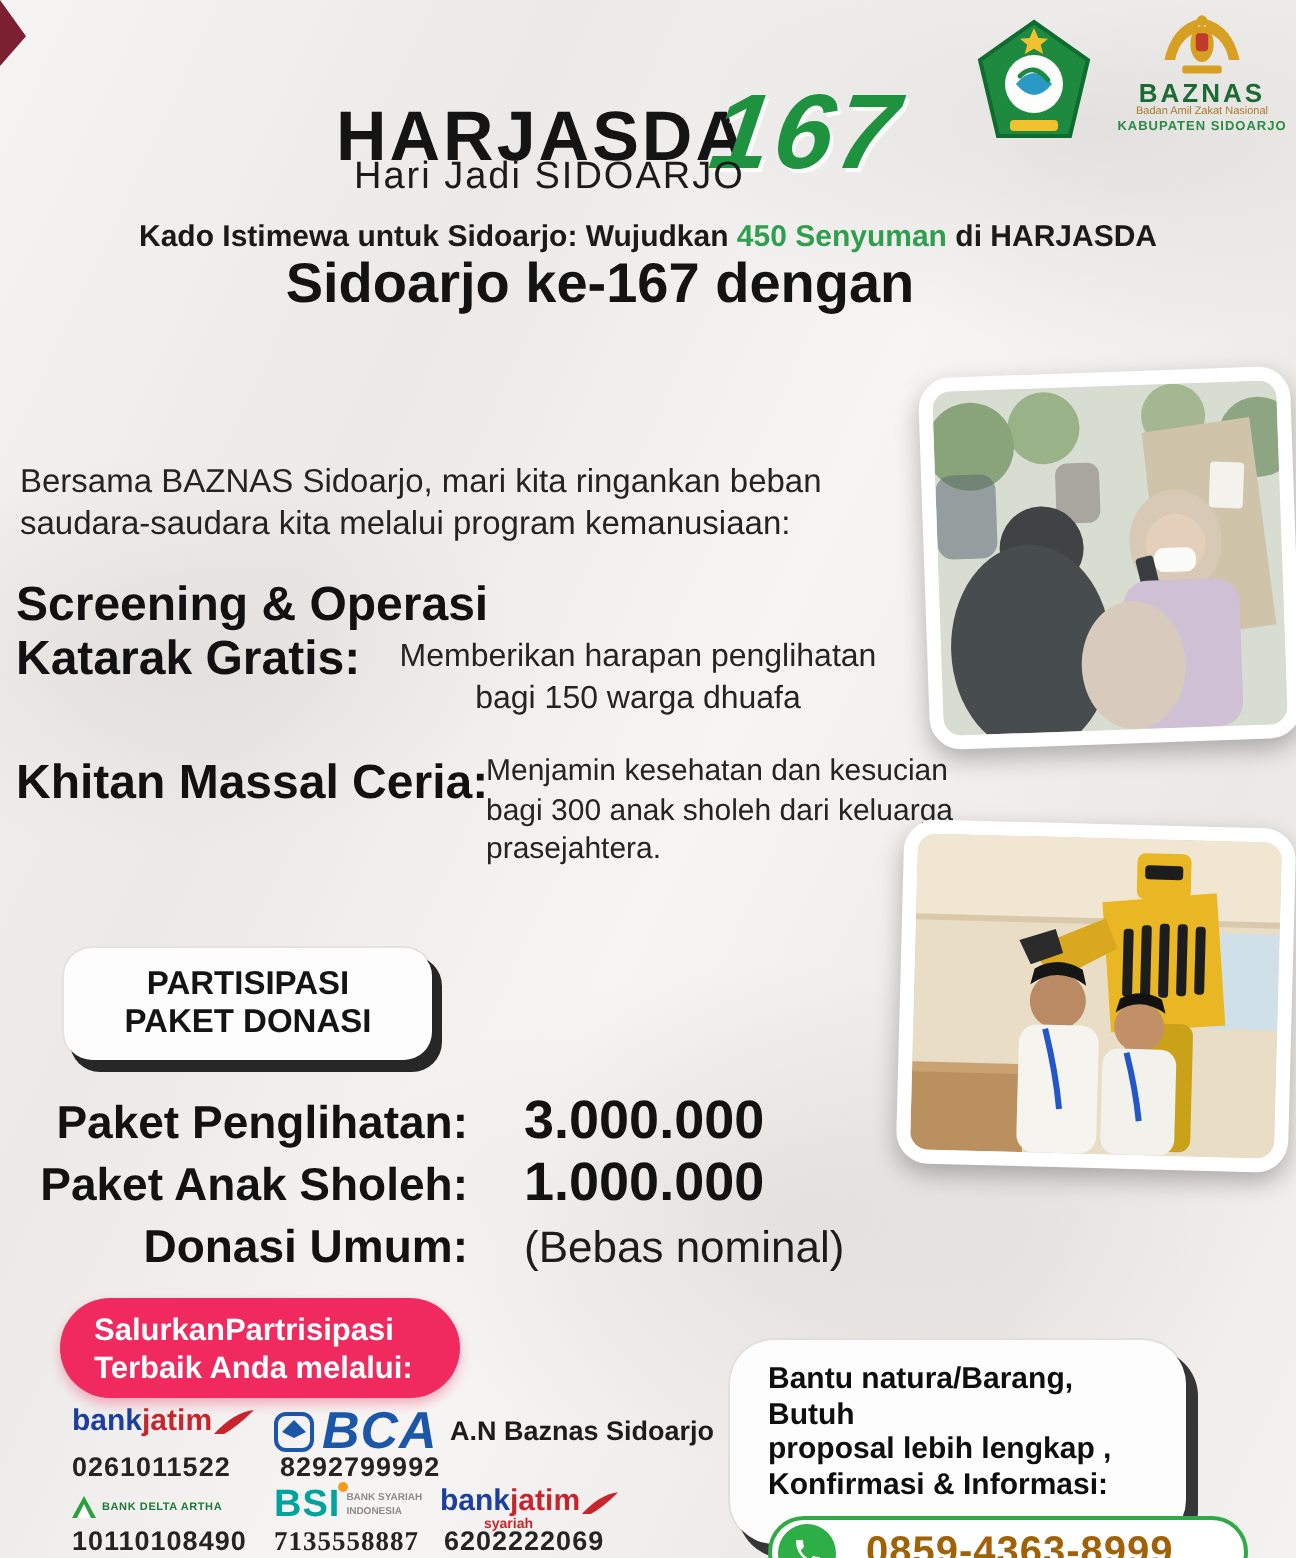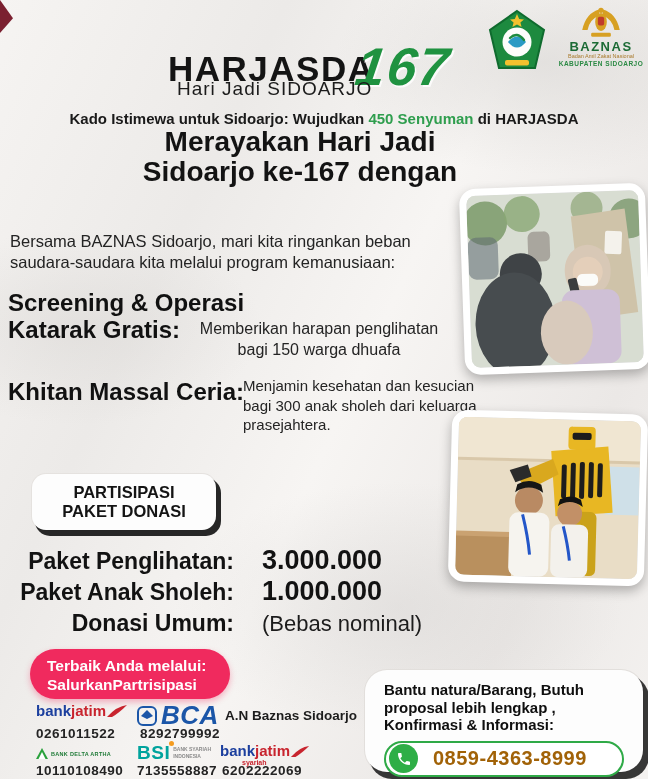--- a/index.html
+++ b/index.html
@@ -68,21 +68,21 @@
   .bca{display:flex; align-items:center; gap:4px;}
   .bca-txt{color:#1b56a8; font-size:26px; font-weight:800; font-style:italic; letter-spacing:.5px;}
   .delta{display:flex; align-items:center; gap:3px;}
   .delta-txt{font-size:5.5px; font-weight:800; color:#1d7a36; letter-spacing:.3px;}
   .bsi{display:flex; align-items:flex-start; gap:3px;}
   .bsi-txt{color:#00a39d; font-size:19px; font-weight:800; letter-spacing:.5px; position:relative;}
   .bsi-dot{position:absolute; top:-1px; right:-4px; width:5px; height:5px; border-radius:50%; background:#f49b1f;}
   .bsi-sub{font-size:5px; color:#8b8b8b; font-weight:700; line-height:1.3; margin-top:4px;}
   .an-name{font-size:13.5px; font-weight:800; color:#1c1c1c;}
   
-  .contact{left:365px; top:670px; width:278px; height:102px; background:#fdfdfd; border-radius:22px;
+  .contact{left:365px; top:670px; width:228px; height:102px; background:#fdfdfd; border-radius:22px;
     box-shadow:5px 6px 0 1px rgba(28,28,28,.88), 0 0 0 1px #e2dfdc; box-sizing:border-box; padding:11px 14px 0 19px;}
   .contact-text{font-size:15px; font-weight:800; line-height:1.17; color:#0f0f0f;}
   .phone-pill{margin-top:7px; width:240px; height:36px; border:2.5px solid #2faa47; border-radius:19px;
     background:#fff; display:flex; align-items:center; box-sizing:border-box; padding-left:3px;}
   .phone-circle{width:29px; height:29px; border-radius:50%; background:#2eae46; display:flex; align-items:center; justify-content:center;}
   .phone-num{font-size:20px; font-weight:800; letter-spacing:.5px; color:#a16207; margin-left:15px;}
 </style>
 </head>
 <body>
 
@@ -117,21 +117,20 @@
     <span class="bz-name">BAZNAS</span>
     <span class="bz-sub1">Badan Amil Zakat Nasional</span>
     <span class="bz-sub2">KABUPATEN SIDOARJO</span>
   </div>
 
   <div class="abs tagline">
     <span>Kado Istimewa untuk Sidoarjo: Wujudkan </span><span class="hl">450 Senyuman</span><span> di HARJASDA</span>
   </div>
 
   <div class="abs heading">
-    <div>Merayakan Hari Jadi</div>
     <div>Sidoarjo ke-167 dengan</div>
   </div>
 
   <div class="abs intro">Bersama BAZNAS Sidoarjo, mari kita ringankan beban saudara-saudara kita melalui program kemanusiaan:</div>
 
   <div class="abs p1-title">Screening &amp; Operasi Katarak Gratis:</div>
   <div class="abs p1-desc">Memberikan harapan penglihatan bagi 150 warga dhuafa</div>
 
   <div class="abs p2-title">Khitan Massal Ceria:</div>
   <div class="abs p2-desc">Menjamin kesehatan dan kesucian bagi 300 anak sholeh dari keluarga prasejahtera.</div>
@@ -198,22 +197,22 @@
   <div class="abs don-rows">
     <div class="don-label">Paket Penglihatan:</div>
     <div class="don-value">3.000.000</div>
     <div class="don-label">Paket Anak Sholeh:</div>
     <div class="don-value">1.000.000</div>
     <div class="don-label">Donasi Umum:</div>
     <div class="don-value free">(Bebas nominal)</div>
   </div>
 
   <div class="abs pink-badge">
+    <div>SalurkanPartrisipasi</div>
     <div>Terbaik Anda melalui:</div>
-    <div>SalurkanPartrisipasi</div>
   </div>
 
   <div class="abs" style="left:36px; top:702px;">
     <div class="bj">
       <span class="b1">bank</span>
         <span class="b2">jatim</span>
       <svg width="22" height="15" viewBox="0 0 22 15">
           <path d="M1 13 Q11 2 21 1 Q13 9 6 13 Z" fill="#c8242e"></path>
         </svg>
     </div>
@@ -240,21 +239,21 @@
   </div>
   <div class="abs bank-num" style="left:36px; top:763px;">10110108490</div>
 
   <div class="abs bsi" style="left:137px; top:742px;">
     <span class="bsi-txt">BSI<span class="bsi-dot"></span></span>
     <span class="bsi-sub">
       <span>BANK SYARIAH</span><br>
       <span>INDONESIA</span>
     </span>
   </div>
-  <div class="abs bank-num" style="left:137px; top:763px;">7135558887</div>
+  <div class="abs bank-num" style="left:137px; top:763px;font-family:Liberation Serif, serif;">7135558887</div>
 
   <div class="abs" style="left:220px; top:742px;">
     <div class="bj">
       <span class="b1">bank</span>
         <span class="b2">jatim</span>
       <svg width="20" height="14" viewBox="0 0 22 15">
           <path d="M1 13 Q11 2 21 1 Q13 9 6 13 Z" fill="#c8242e"></path>
         </svg>
     </div>
     <div class="bj-sub" style="padding-left:22px;">syariah</div>

